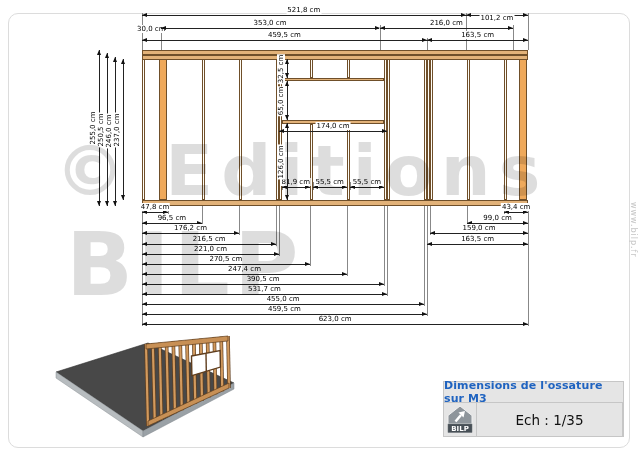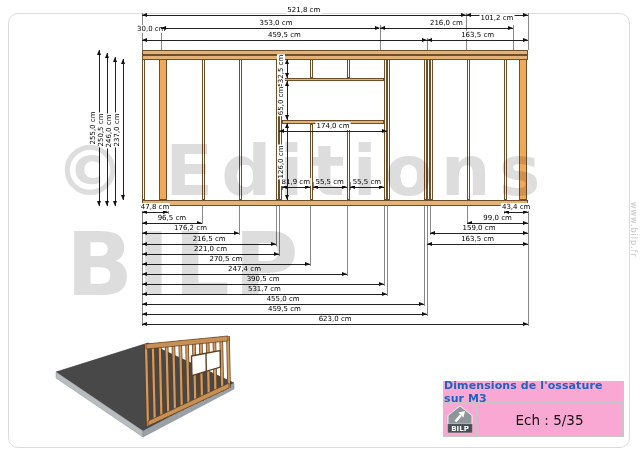--- a/index.html
+++ b/index.html
@@ -26,21 +26,21 @@
       color:#000;background:#fff;padding:0 1px;white-space:nowrap;}
   
   .wm{position:absolute;z-index:2;color:#000;opacity:0.13;font-weight:bold;pointer-events:none;white-space:nowrap;}
   #wm1{left:55px;top:130px;font-size:70px;letter-spacing:8px;}
   #wm2{left:66px;top:213px;font-size:88px;letter-spacing:4px;}
   #site{position:absolute;left:629px;top:202px;writing-mode:vertical-rl;font-size:8px;
         color:#c4c4c4;z-index:2;letter-spacing:1px;}
   
   #iso{position:absolute;left:48px;top:330px;z-index:1;}
   
-  #tb{position:absolute;left:443px;top:381px;width:179px;z-index:3;background:#f9a8d4;
+  #tb{position:absolute;left:443px;top:381px;width:179px;z-index:3;background:#e5e5e5;
       border:1px solid #c6c6c6;font-family:"DejaVu Sans",sans-serif;}
   #tb .trow1{height:20px;border-bottom:1px solid #c6c6c6;display:flex;align-items:center;justify-content:center;}
   #tb .t-title{color:#1f63c0;font-weight:bold;font-size:11px;letter-spacing:0.1px;}
   #tb .trow2{height:33px;display:flex;}
   #tb .cell{display:flex;align-items:center;justify-content:center;box-sizing:border-box;}
   #tb .c-logo{width:33px;border-right:1px solid #c6c6c6;}
   #tb .c-ech{flex:1.1;border-right:1px solid #c6c6c6;font-size:13.5px;color:#111;}
   #tb .c-p{flex:1;font-size:13.5px;color:#111;}
 </style>
 </head>
@@ -114,21 +114,21 @@
       <div class="ar al" style="left:465.5px;top:13px"></div>
       <div class="ar ag" style="left:523.3px;top:13px"></div>
       <div class="dt" style="left:496.9px;top:14px">101,2 cm</div>
       <div class="dl" style="left:142.0px;top:27.5px;width:18.6px"></div>
       <div class="ar al" style="left:142.0px;top:25.5px"></div>
       <div class="ar ag" style="left:155.6px;top:25.5px"></div>
       <div class="dt" style="left:151.3px;top:25px">30,0 cm</div>
       <div class="dl" style="left:160.6px;top:27.5px;width:218.9px"></div>
       <div class="ar al" style="left:160.6px;top:25.5px"></div>
       <div class="ar ag" style="left:374.5px;top:25.5px"></div>
-      <div class="dt" style="left:276px;top:18.5px">353,0 cm</div>
+      <div class="dt" style="left:270.0px;top:18.5px">353,0 cm</div>
       <div class="dl" style="left:379.5px;top:27.5px;width:133.9px"></div>
       <div class="ar al" style="left:379.5px;top:25.5px"></div>
       <div class="ar ag" style="left:508.4px;top:25.5px"></div>
       <div class="dt" style="left:446.4px;top:18.5px">216,0 cm</div>
       <div class="dl" style="left:142.0px;top:40px;width:284.9px"></div>
       <div class="ar al" style="left:142.0px;top:38px"></div>
       <div class="ar ag" style="left:421.9px;top:38px"></div>
       <div class="dt" style="left:284.4px;top:31px">459,5 cm</div>
       <div class="dl" style="left:426.9px;top:40px;width:101.4px"></div>
       <div class="ar al" style="left:426.9px;top:38px"></div>
@@ -296,16 +296,16 @@
     <div class="trow2">
       <div class="cell c-logo">
         <svg width="26" height="30" viewBox="0 0 26 30">
           <polygon points="13,1 25,10.5 25,19 1,19 1,10.5" fill="#8e959b" stroke="#f2f2f2" stroke-width="1"></polygon>
           <line x1="8.5" y1="16.5" x2="14" y2="10" stroke="#ffffff" stroke-width="2.5"></line>
           <polygon points="18,6 11.5,7.5 16.5,12.5" fill="#ffffff"></polygon>
           <rect x="1" y="19" width="24" height="8.5" fill="#474f56" stroke="#6a7076" stroke-width="0.5"></rect>
           <text x="13" y="26" font-size="7" font-weight="bold" fill="#ffffff" text-anchor="middle" font-family="DejaVu Sans, sans-serif">BILP</text>
         </svg>
       </div>
-      <div class="cell c-ech">Ech : 5/35</div>
+      <div class="cell c-ech">Ech : 1/35</div>
     </div>
   </div>
 </div>
 
 </body></html>

